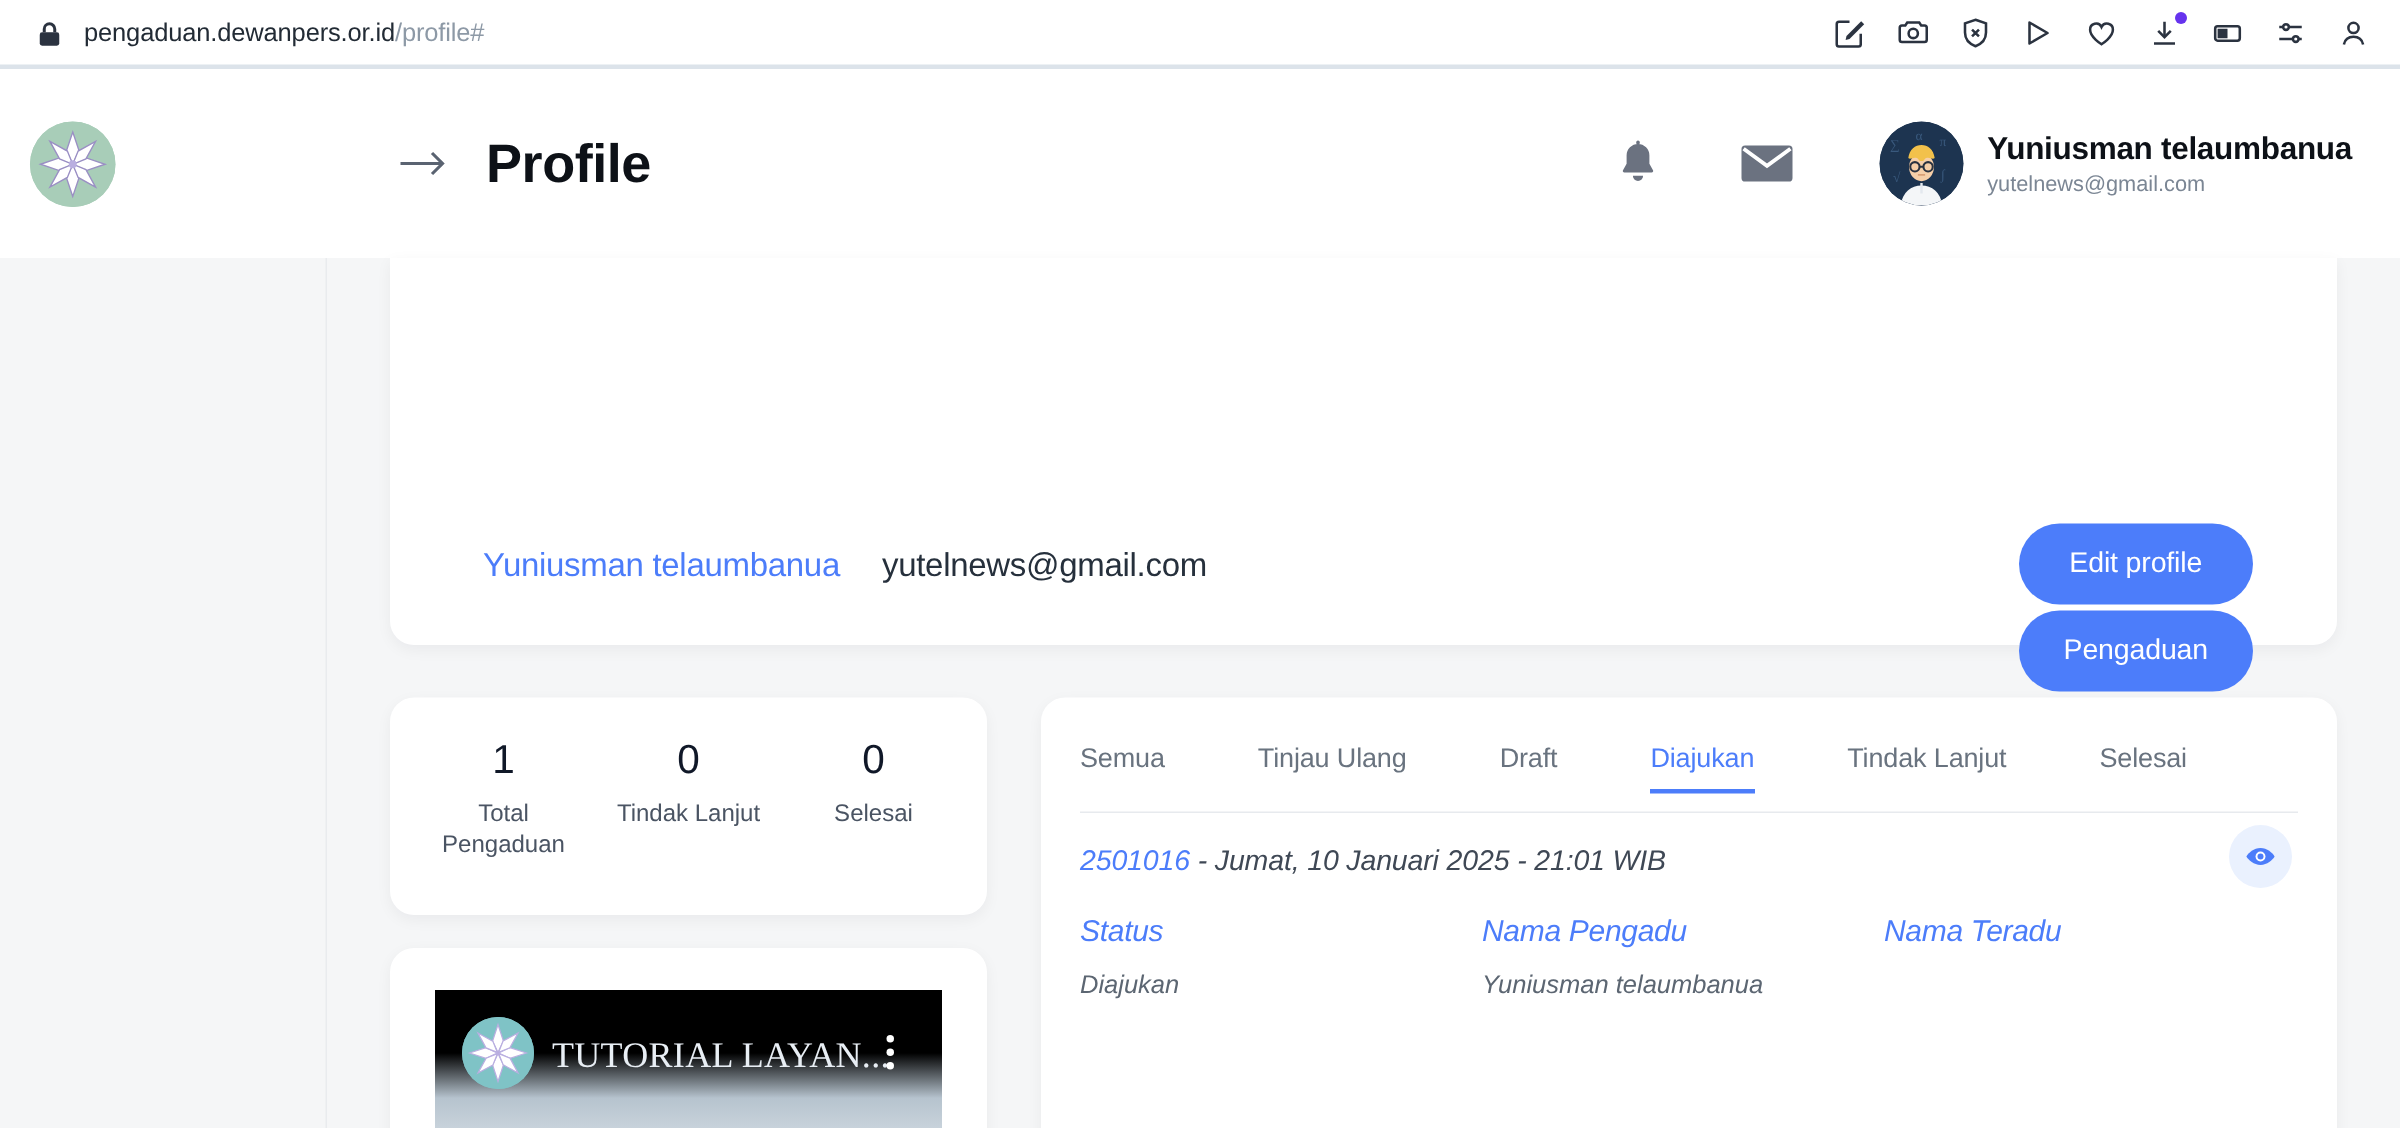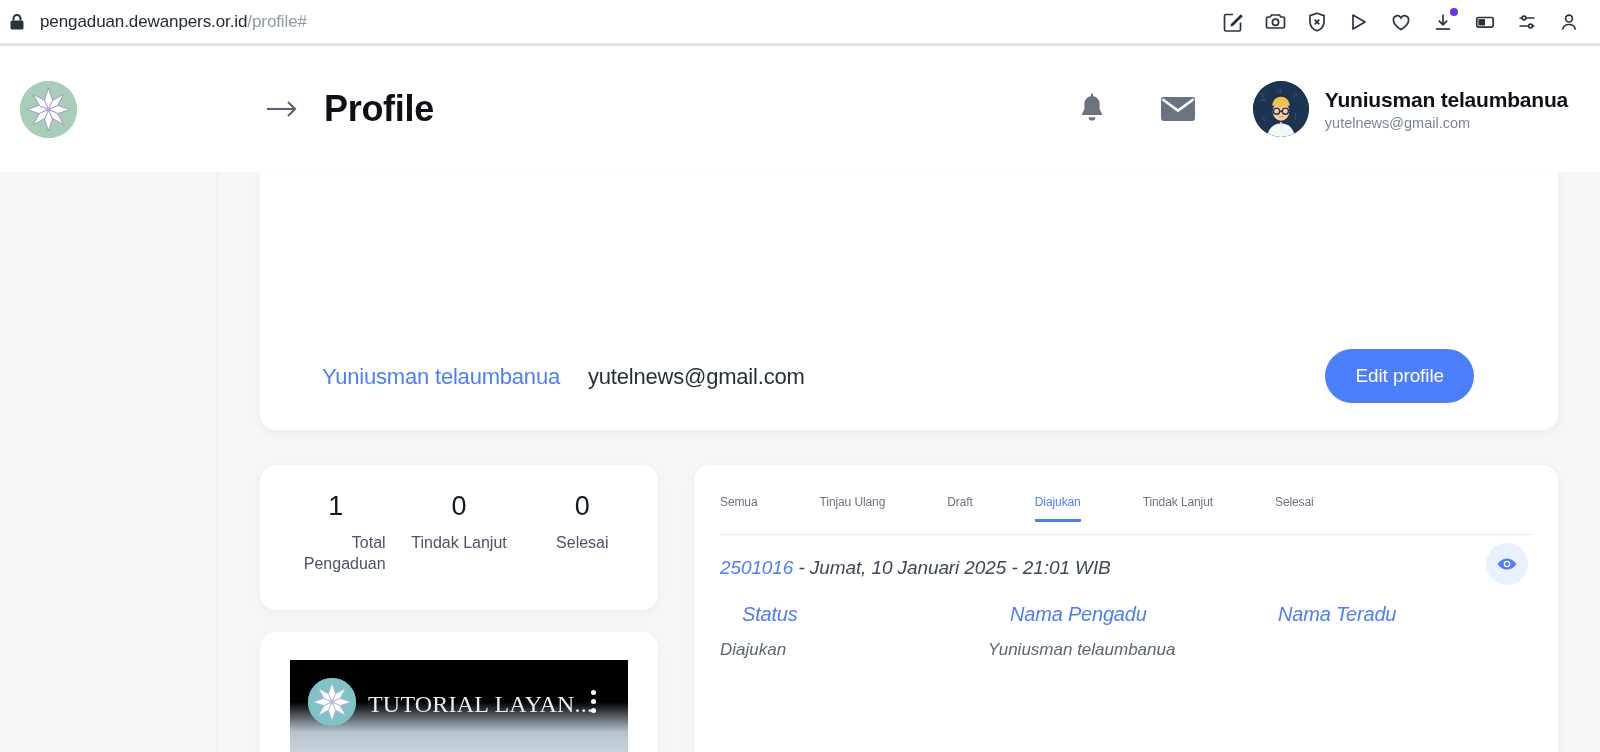--- a/index.html
+++ b/index.html
@@ -17,23 +17,23 @@
     position: absolute;
     left: 0; top: 0;
     width: 1600px; height: 46px;
     background: #ffffff;
     border-bottom: 3px solid #dce3ea;
     display: flex;
     align-items: center;
   }
   #url-zone {
     display: flex;
-    align-items: center;
+    align-items: flex-end;
     gap: 14px;
-    padding-left: 8px;
+    padding-left: 24px;
     flex: 1;
   }
   #lock-icon { width: 18px; height: 18px; display: block; }
   #url-text {
     font-size: 17px;
     letter-spacing: -0.1px;
     white-space: nowrap;
     color: #222b35;
   }
   #url-text .dim { color: #8d99a6; }
@@ -185,21 +185,21 @@
     white-space: nowrap;
   }
   #profile-email {
     font-size: 22px;
     color: #26303c;
     letter-spacing: -0.2px;
     white-space: nowrap;
   }
   #profile-actions {
     position: absolute;
-    right: 84px; top: 177px;
+    right: 56px; top: 177px;
     display: flex;
     gap: 4px;
     flex-direction: column;
   }
   .pill-btn {
     height: 54px;
     padding: 0 30px;
     border: none;
     border-radius: 27px;
     background: #4c7dfa;
@@ -230,21 +230,21 @@
     gap: 12px;
   }
   .stat-value {
     font-size: 27px;
     color: #101828;
     line-height: 1;
   }
   .stat-label {
     font-size: 16px;
     color: #4a5463;
-    text-align: right;
+    text-align: center;
     line-height: 1.32;
     max-width: 100px;
   }
 
   
   #video-card {
     position: absolute;
     left: 42px; top: 460px;
     width: 398px; height: 140px;
     background: #ffffff;
@@ -299,21 +299,21 @@
     padding: 22px 0 0 0;
     overflow: hidden;
   }
   #tabs {
     display: flex;
     flex-wrap: wrap;
     row-gap: 8px;
     padding: 0 26px;
   }
   .tab {
-    font-size: 12px;
+    font-size: 18px;
     color: #69737f;
     letter-spacing: -0.1px;
     padding: 8px 0 10px 0;
     margin-right: 62px;
     cursor: pointer;
     white-space: nowrap;
     border-bottom: 3px solid transparent;
   }
   .tab.is-active {
     color: #4c7dfa;
@@ -347,21 +347,20 @@
   #complaint-fields {
     display: flex;
     margin-top: 24px;
   }
   .cfield { width: 268px; }
   .cfield-label {
     font-size: 20px;
     color: #4c7dfa;
     letter-spacing: -0.2px;
     white-space: nowrap;
-    margin-left: 22px;
   }
   .cfield-value {
     margin-top: 14px;
     font-size: 17px;
     color: #5c6672;
     white-space: nowrap;
   }
 </style>
 </head>
 <body>
@@ -516,20 +515,21 @@
 
   <div id="content">
 
     <div id="profile-card">
       <div id="profile-identity">
         <span id="profile-name">Yuniusman telaumbanua</span>
         <span id="profile-email">yutelnews@gmail.com</span>
       </div>
       <div id="profile-actions">
         <button class="pill-btn">Edit profile</button>
+        <button class="pill-btn">Pengaduan</button>
       </div>
     </div>
 
     <div id="stats-card">
       <div class="stat">
         <span class="stat-value">1</span>
         <span class="stat-label">Total Pengaduan</span>
       </div>
       <div class="stat">
         <span class="stat-value">0</span>

